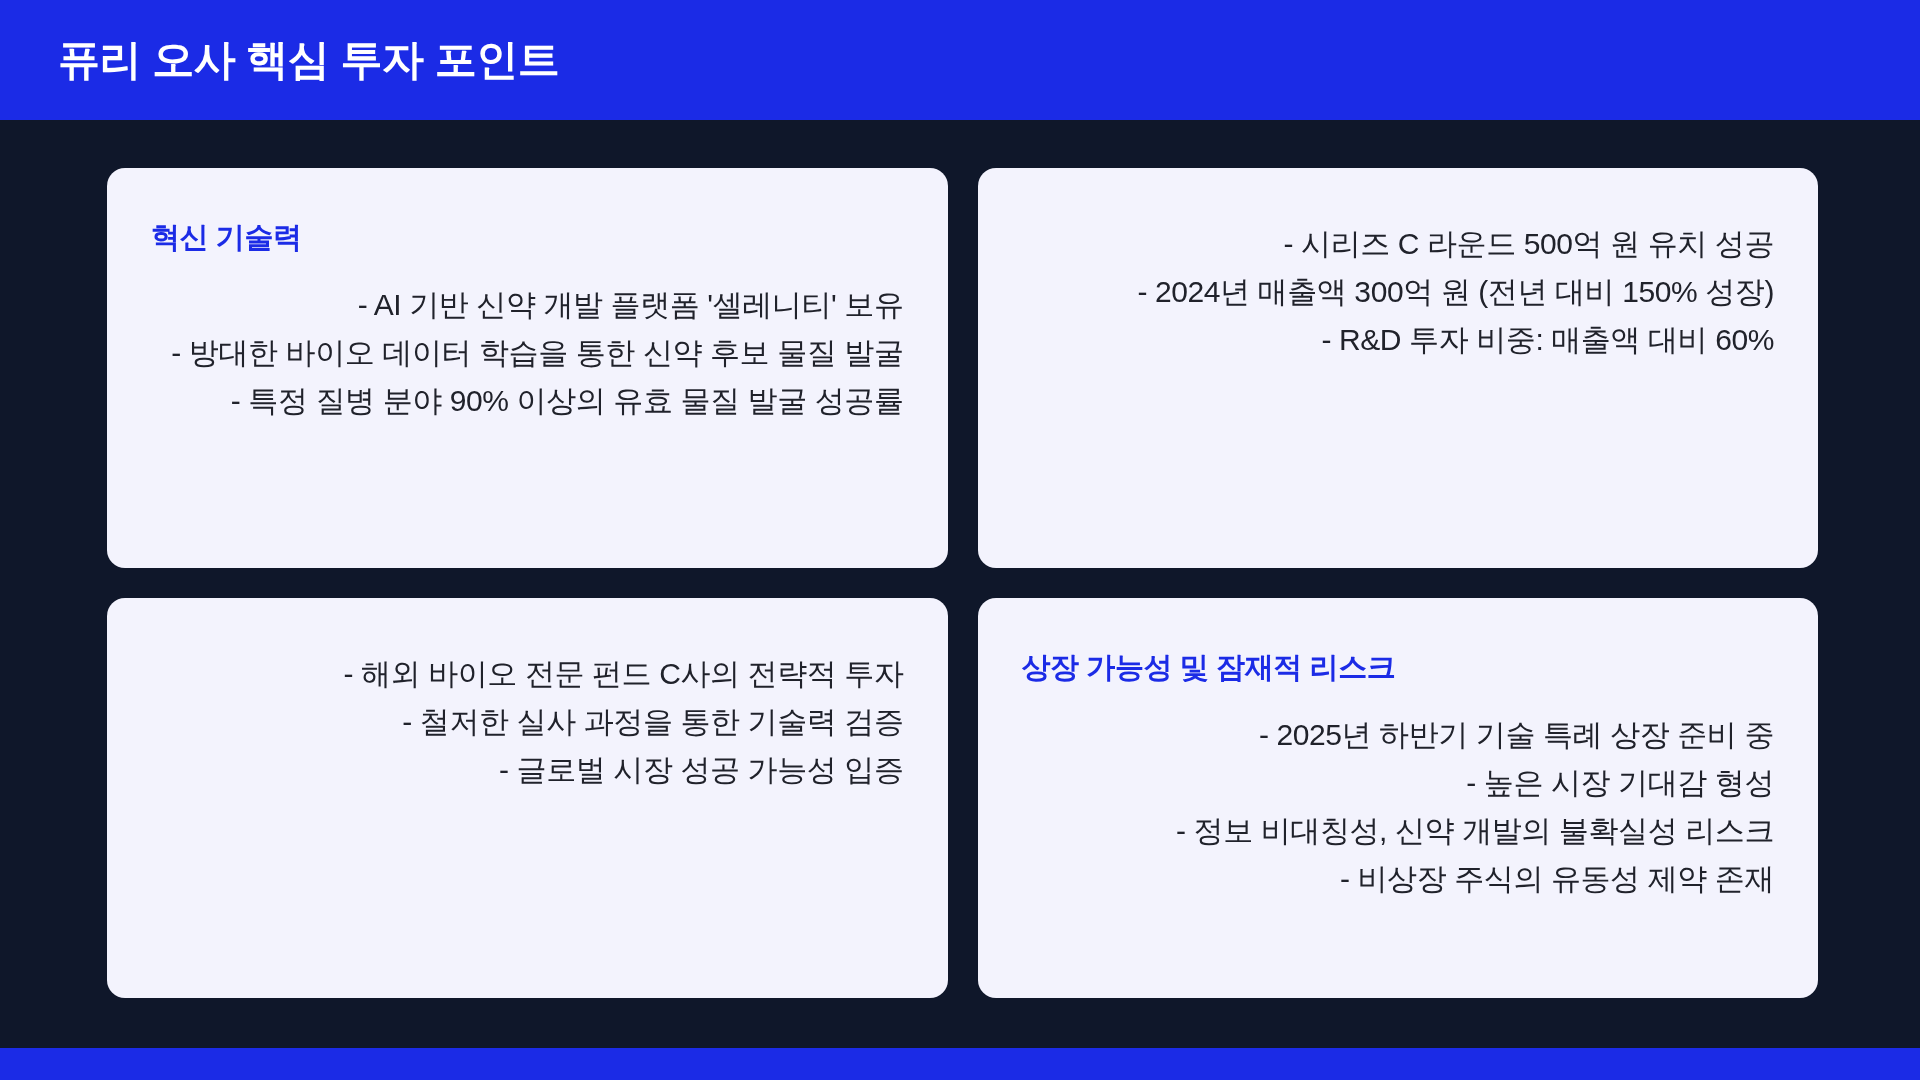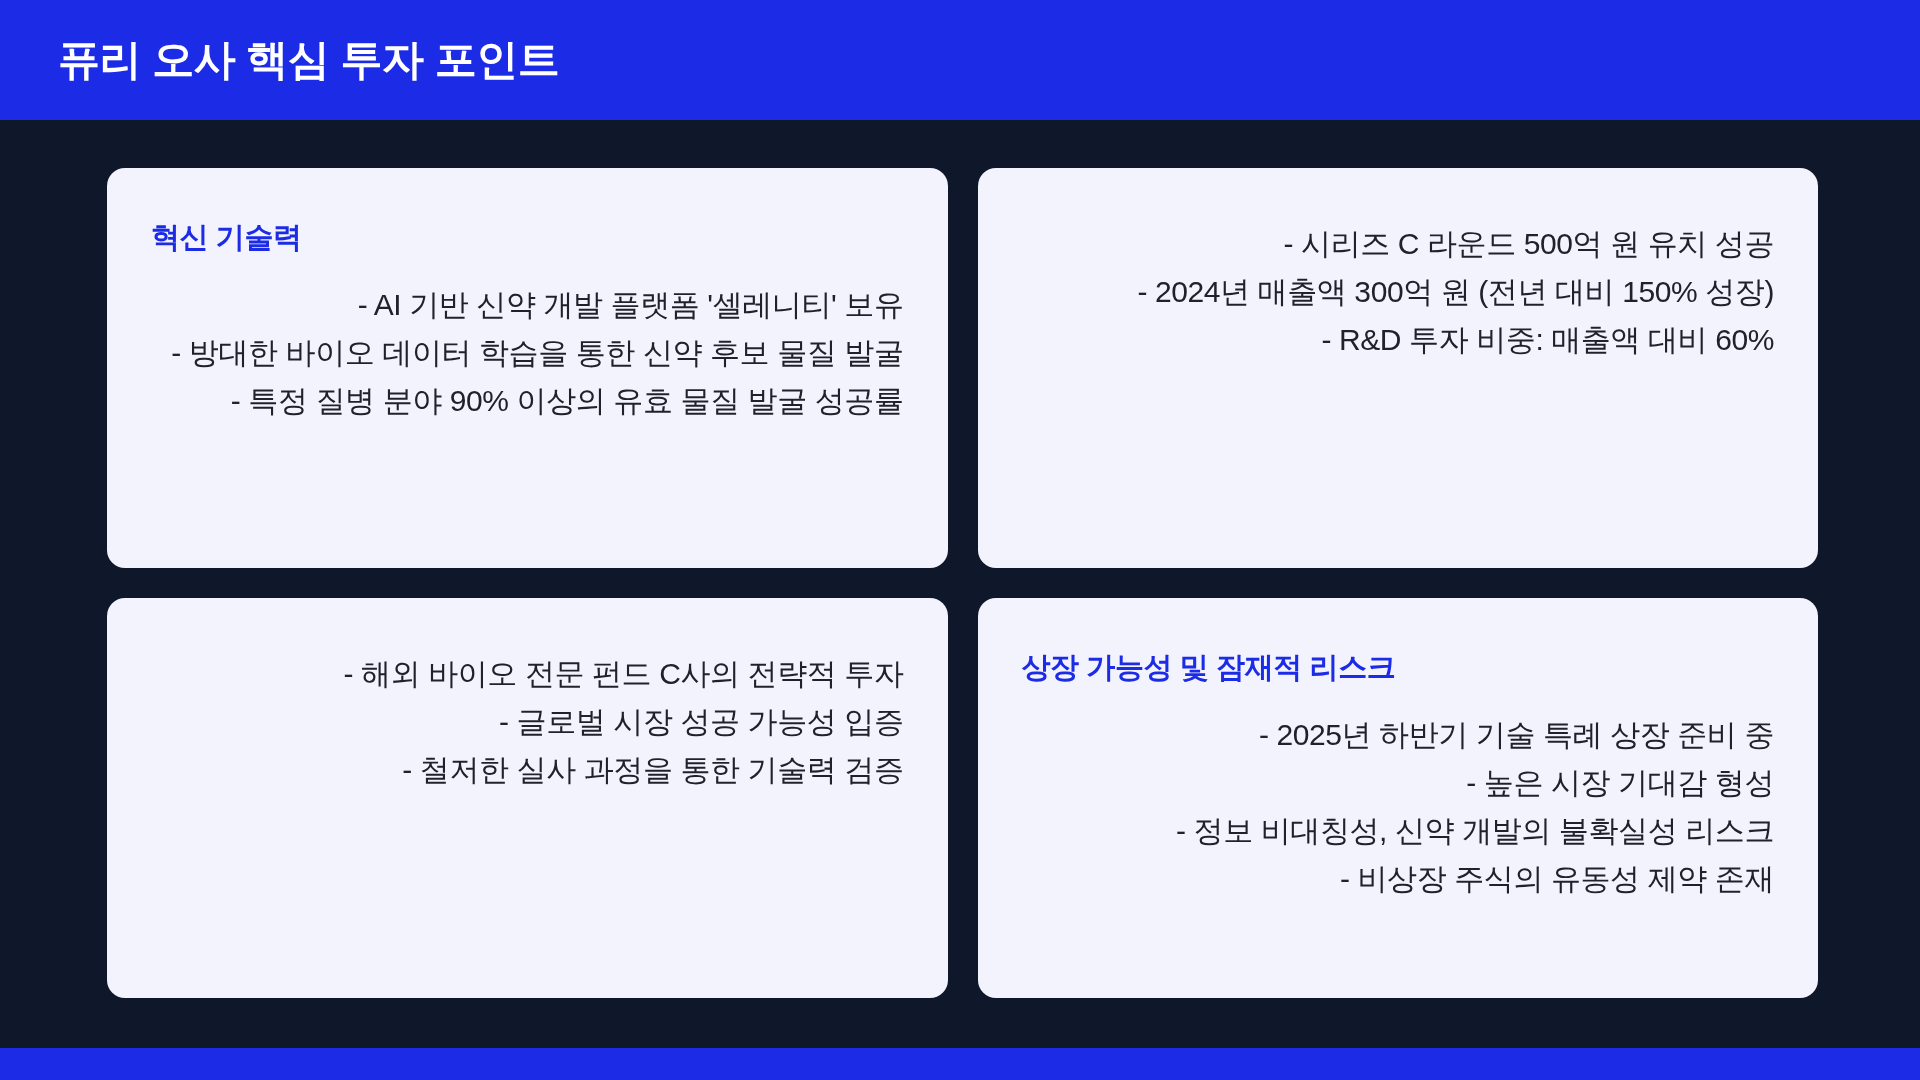--- a/index.html
+++ b/index.html
@@ -127,22 +127,22 @@
         <ul class="card-list">
           <li>- 시리즈 C 라운드 500억 원 유치 성공</li>
           <li>- 2024년 매출액 300억 원 (전년 대비 150% 성장)</li>
           <li>- R&amp;D 투자 비중: 매출액 대비 60%</li>
         </ul>
       </section>
 
       <section class="card">
         <ul class="card-list">
           <li>- 해외 바이오 전문 펀드 C사의 전략적 투자</li>
+          <li>- 철저한 실사 과정을 통한 기술력 검증</li>
           <li>- 글로벌 시장 성공 가능성 입증</li>
-          <li>- 철저한 실사 과정을 통한 기술력 검증</li>
         </ul>
       </section>
 
       <section class="card">
         <h2 class="card-title">상장 가능성 및 잠재적 리스크</h2>
         <ul class="card-list">
           <li>- 2025년 하반기 기술 특례 상장 준비 중</li>
           <li>- 높은 시장 기대감 형성</li>
           <li>- 정보 비대칭성, 신약 개발의 불확실성 리스크</li>
           <li>- 비상장 주식의 유동성 제약 존재</li>

